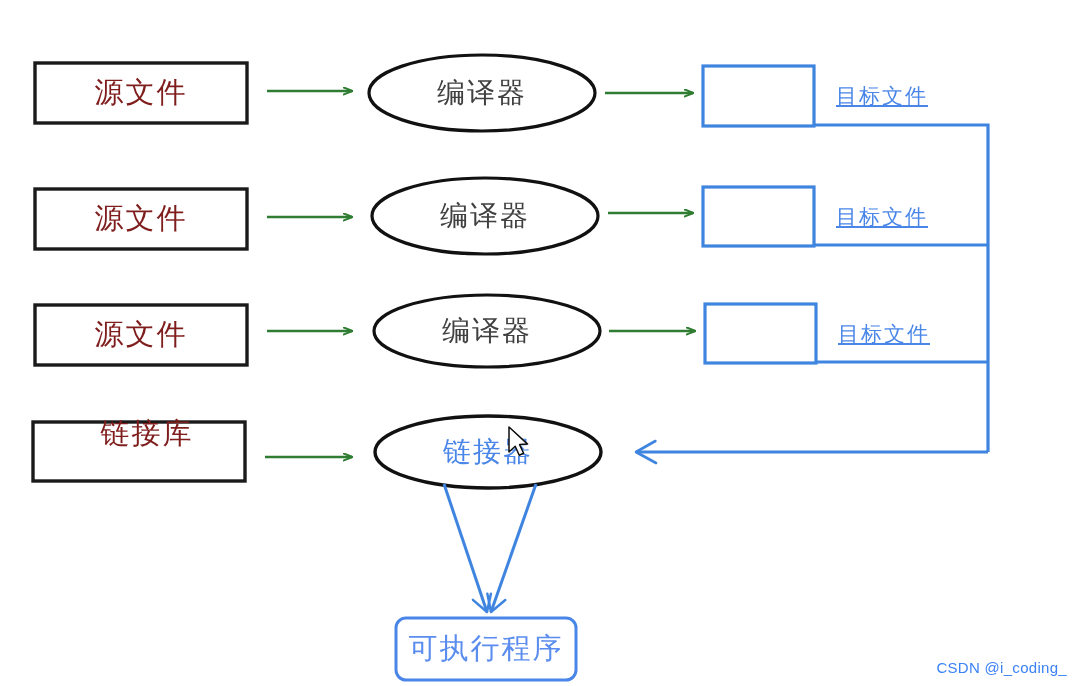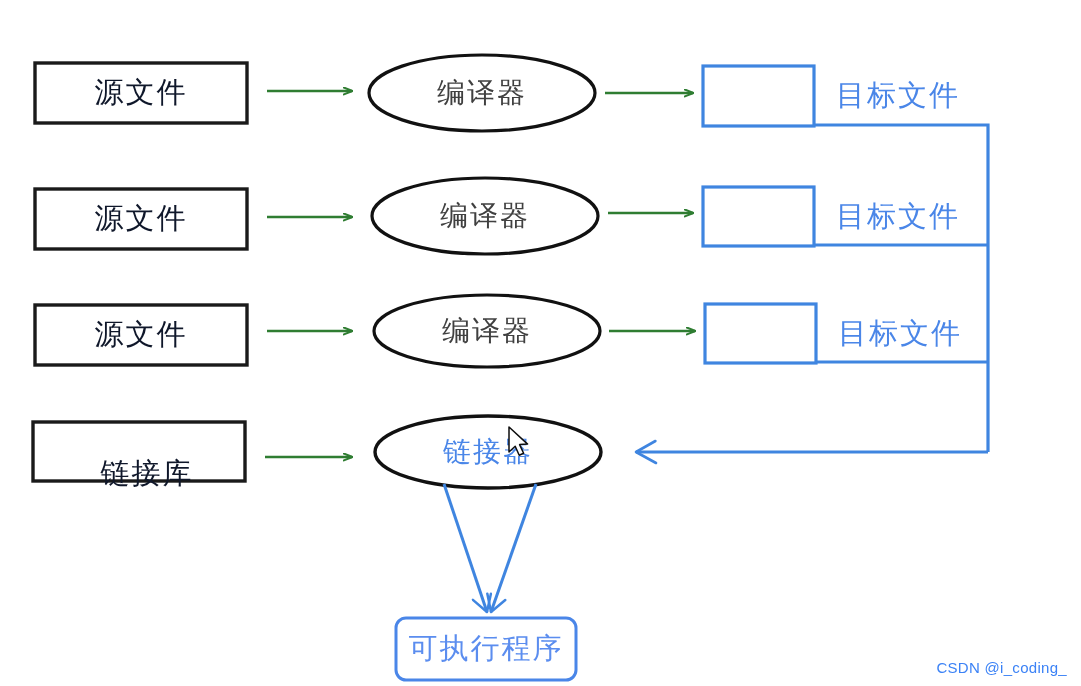--- a/index.html
+++ b/index.html
@@ -27,34 +27,35 @@
   .node-label {
     position: absolute;
     display: flex;
     align-items: center;
     justify-content: center;
     white-space: nowrap;
     letter-spacing: 2px;
     pointer-events: none;
   }
   .src-label {
-    color: #0f172a;
+    color: #7f1d1d;
     font-size: 29px;
   }
   .compiler-label {
     color: #404040;
     font-size: 28px;
   }
   .linker-label {
     color: #4a86e8;
     font-size: 28px;
   }
   .target-label {
     color: #4a86e8;
-    font-size: 29px;
+    font-size: 21px;
+    text-decoration: underline;
   }
   .exe-label {
     color: #5b8def;
     font-size: 29px;
   }
   .watermark {
     position: absolute;
     right: 14px;
     bottom: 10px;
     color: #3b82f6;
@@ -124,21 +125,21 @@
   <div class="node-label target-label" style="left:836px; top:66px; width:150px; height:60px; justify-content:flex-start;">目标文件</div>
 
   <div class="node-label src-label" style="left:35px; top:189px; width:212px; height:60px;">源文件</div>
   <div class="node-label compiler-label" style="left:372px; top:178px; width:226px; height:76px;">编译器</div>
   <div class="node-label target-label" style="left:836px; top:187px; width:150px; height:59px; justify-content:flex-start;">目标文件</div>
 
   <div class="node-label src-label" style="left:35px; top:305px; width:212px; height:60px;">源文件</div>
   <div class="node-label compiler-label" style="left:374px; top:295px; width:226px; height:72px;">编译器</div>
   <div class="node-label target-label" style="left:838px; top:304px; width:150px; height:59px; justify-content:flex-start;">目标文件</div>
 
-  <div class="node-label src-label" style="left:33px; top:444px; width:228px; height:59px;">链接库</div>
+  <div class="node-label src-label" style="left:33px; top:404px; width:228px; height:59px;">链接库</div>
   <div class="node-label linker-label" style="left:375px; top:416px; width:226px; height:72px;">链接器</div>
 
   <div class="node-label exe-label" style="left:396px; top:618px; width:180px; height:62px;">可执行程序</div>
 
   <svg class="cursor-layer" width="1081" height="686" viewBox="0 0 1081 686" xmlns="http://www.w3.org/2000/svg">
     <g transform="translate(509,427)">
       <path d="M0,0 L0,25 L6.2,19.3 L10.2,28.2 L14.6,26.2 L10.6,17.6 L18.6,17.1 Z" fill="#ffffff" stroke="#0d0d0d" stroke-width="1.5" stroke-linejoin="round"></path>
     </g>
   </svg>
 

